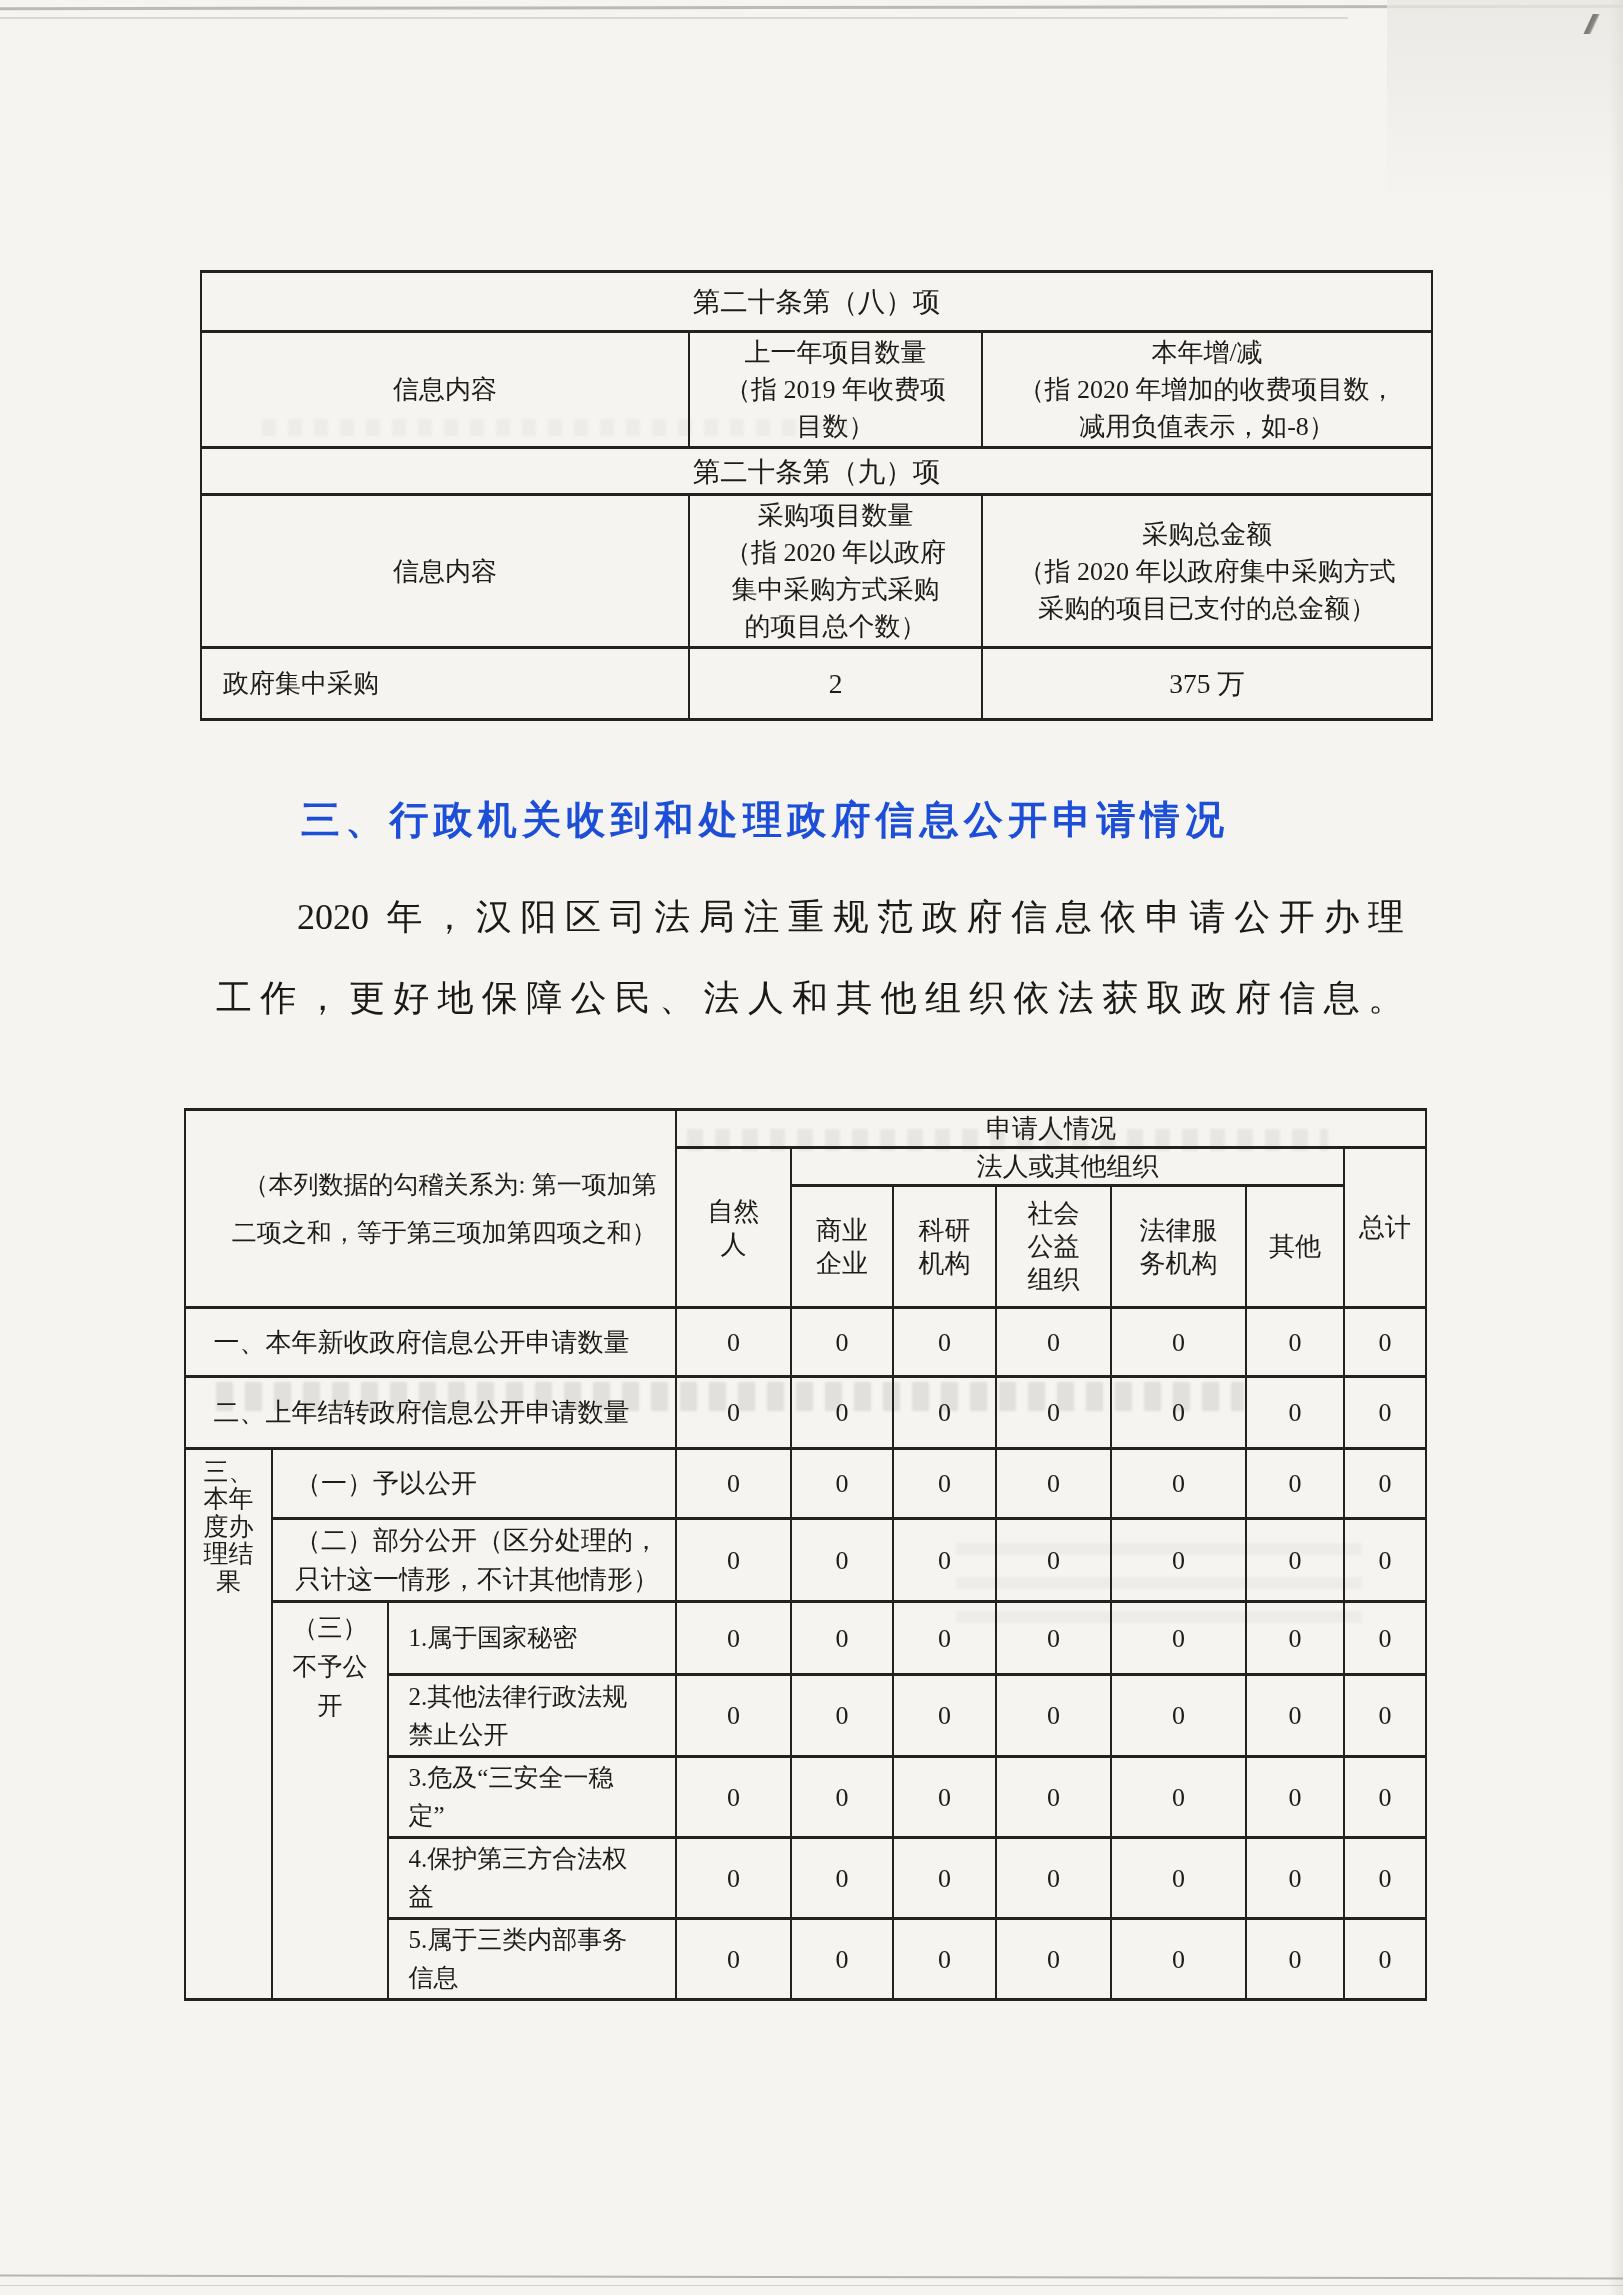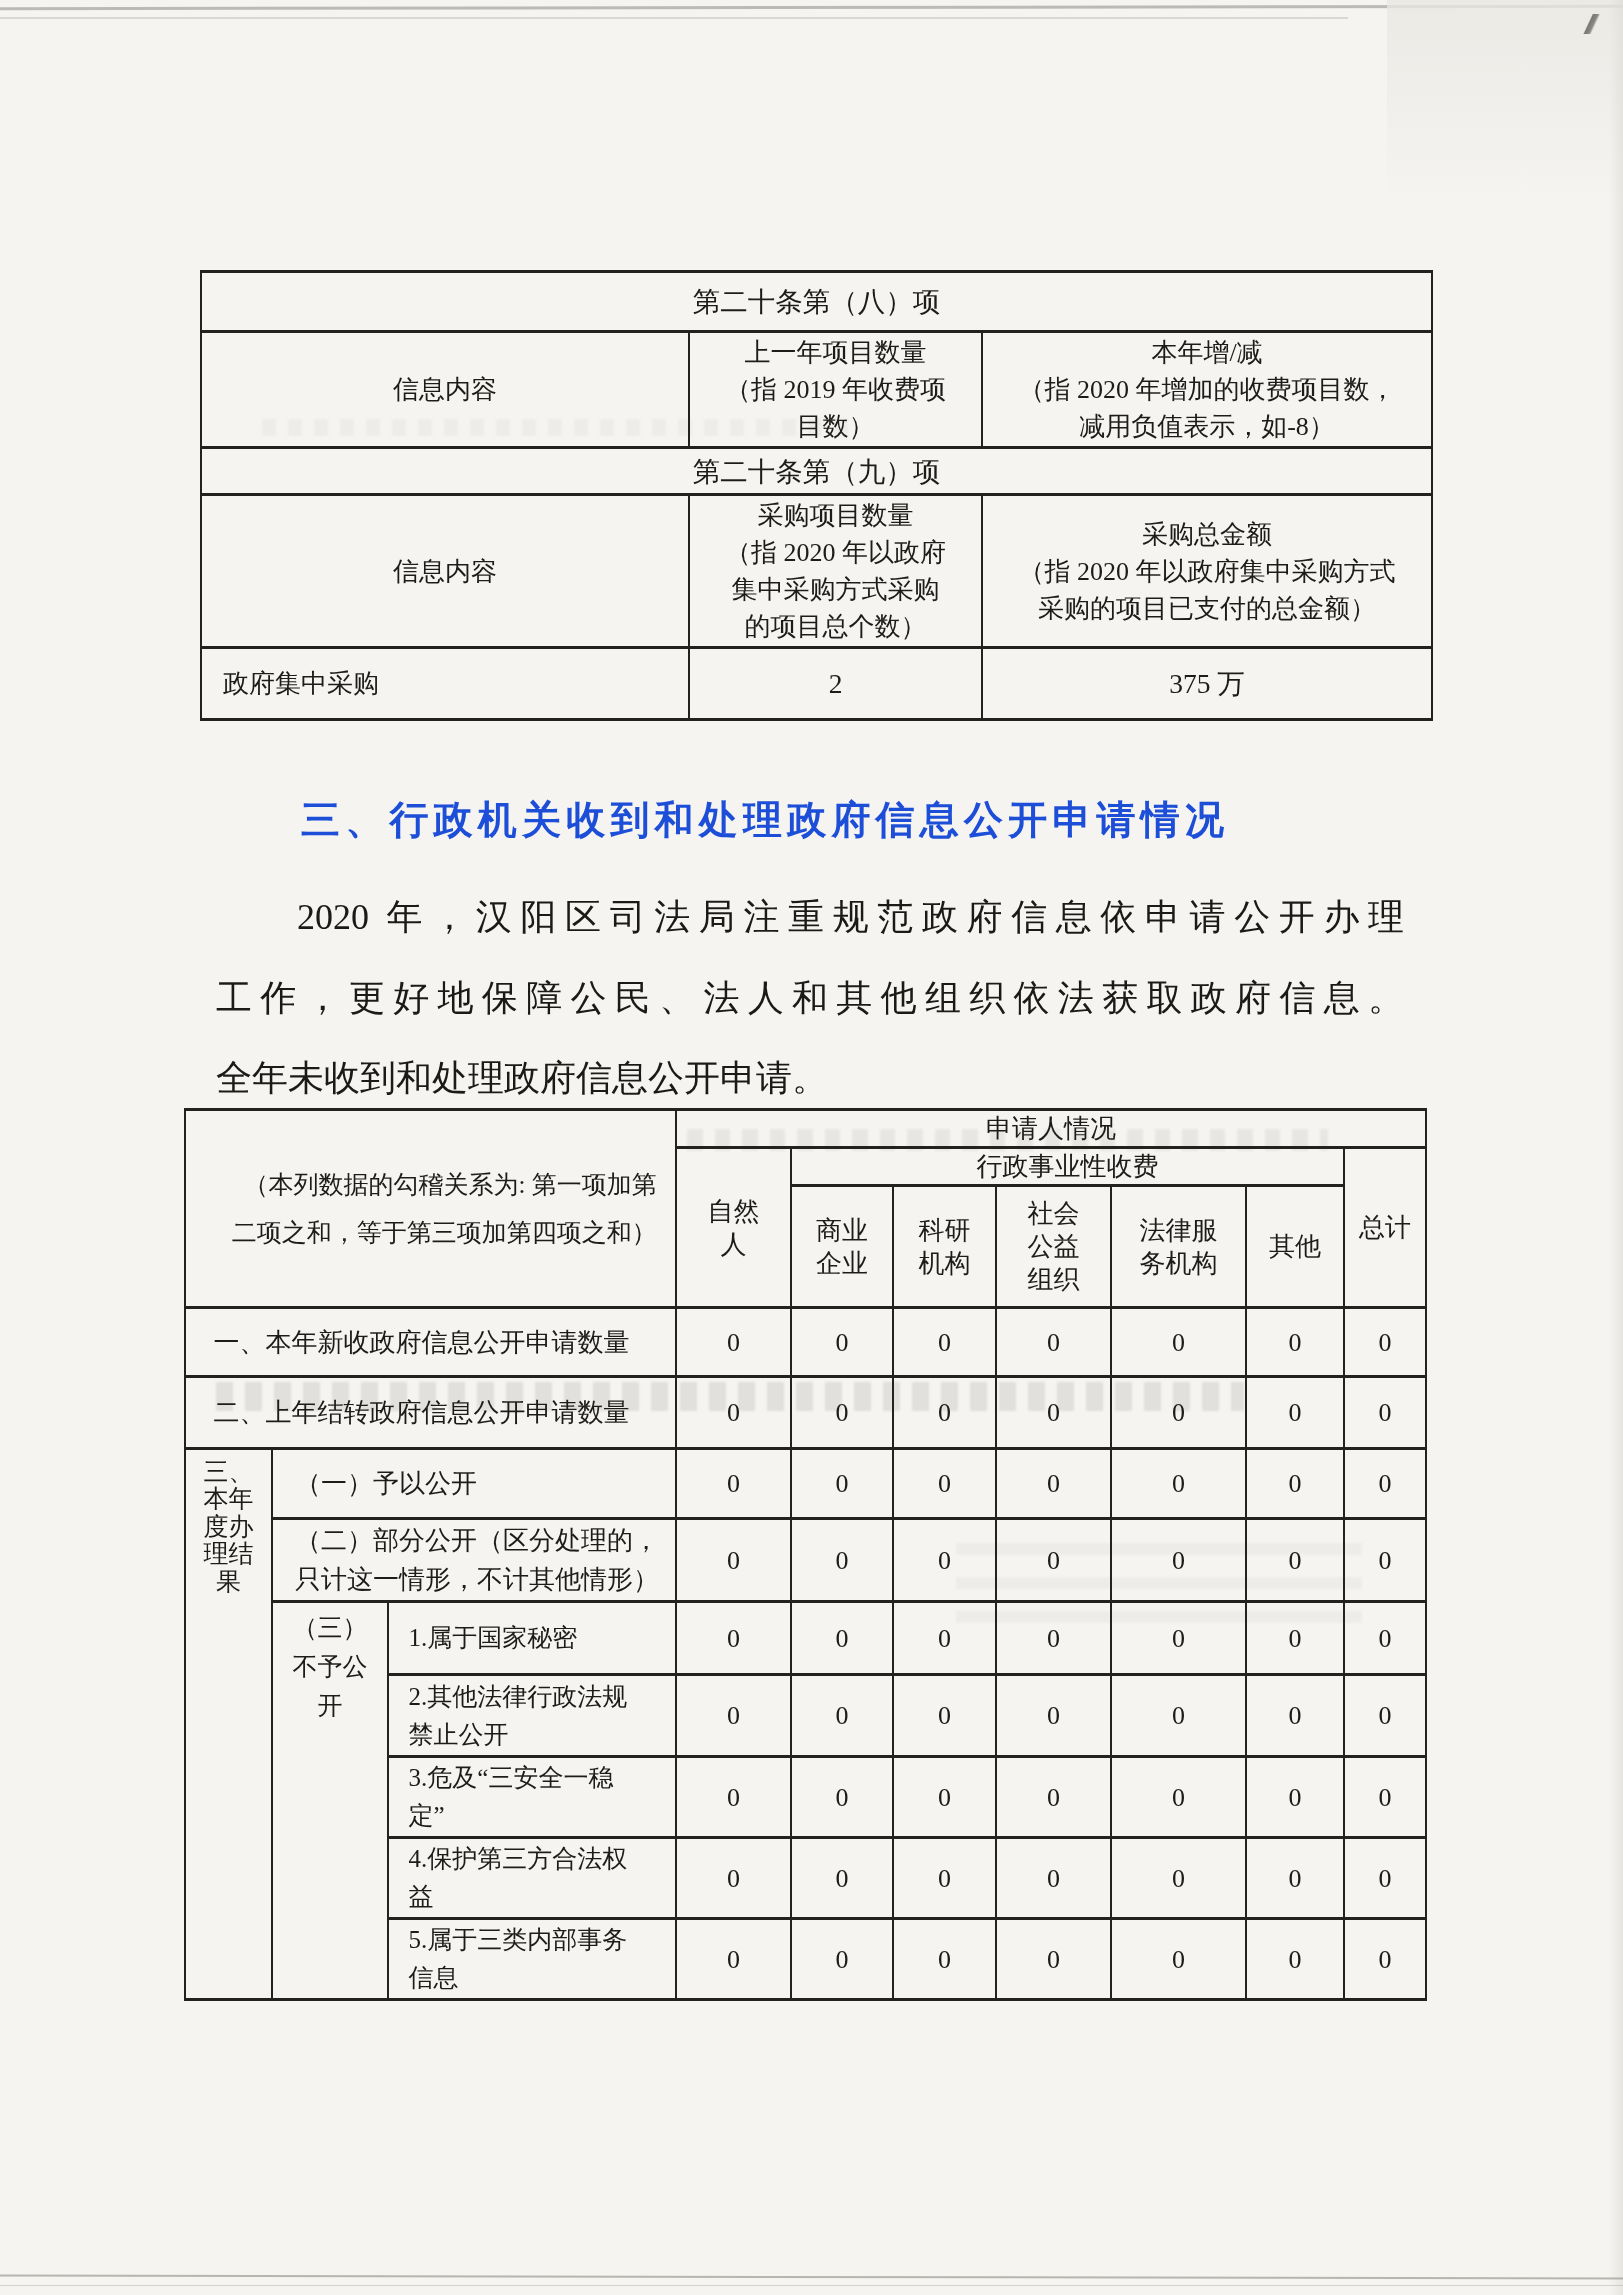--- a/index.html
+++ b/index.html
@@ -143,21 +143,20 @@
       <td class="c-center num">2</td>
       <td class="c-center num">375 万</td>
     </tr>
   </tbody>
     </table>
 
   <div class="sec-heading">三、行政机关收到和处理政府信息公开申请情况</div>
 
   <div class="para-line first pl1">2020 年，汉阳区司法局注重规范政府信息依申请公开办理</div>
   <div class="para-line pl2">工作，更好地保障公民、法人和其他组织依法获取政府信息。</div>
-  <div class="para-line last pl3">全年未收到和处理政府信息公开申请。</div>
 
   <table class="big-tbl">
     <colgroup>
       <col style="width:87px">
         <col style="width:116px">
         <col style="width:288px">
       <col style="width:115px">
         <col style="width:102px">
         <col style="width:103px">
       <col style="width:115px">
@@ -167,21 +166,21 @@
     </colgroup>
     <tbody>
         <tr class="h1">
       <td colspan="3" rowspan="3" class="note-cell pre">（本列数据的勾稽关系为: 第一项加第
 二项之和，等于第三项加第四项之和）</td>
       <td colspan="7" class="hcell">申请人情况</td>
     </tr>
     <tr class="h2">
       <td rowspan="2" class="hcell pre">自然
 人</td>
-      <td colspan="5" class="hcell">行政事业性收费</td>
+      <td colspan="5" class="hcell">法人或其他组织</td>
       <td rowspan="2" class="hcell pre">总计</td>
     </tr>
     <tr class="h3">
       <td class="hcell pre">商业
 企业</td>
       <td class="hcell pre">科研
 机构</td>
       <td class="hcell pre">社会
 公益
 组织</td>

